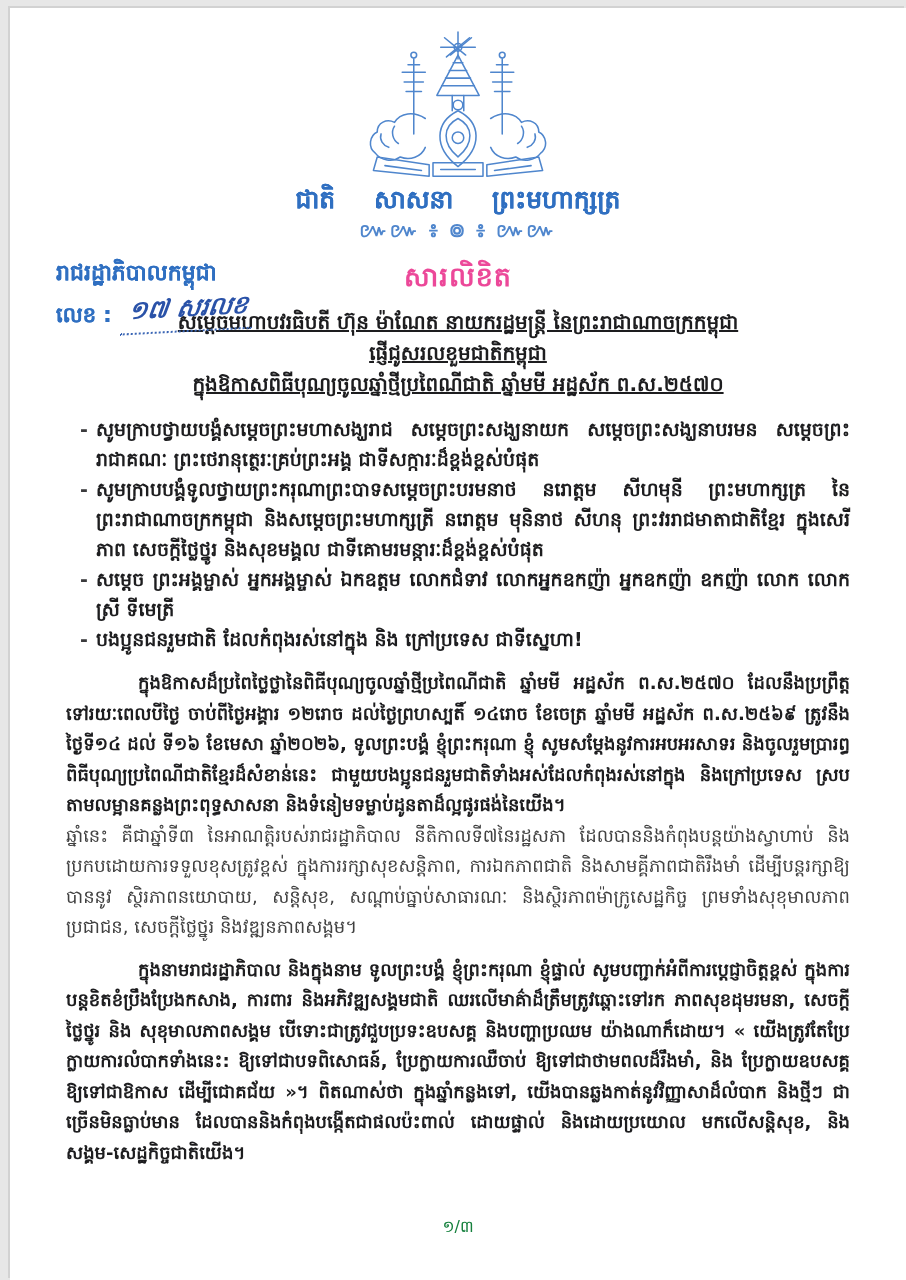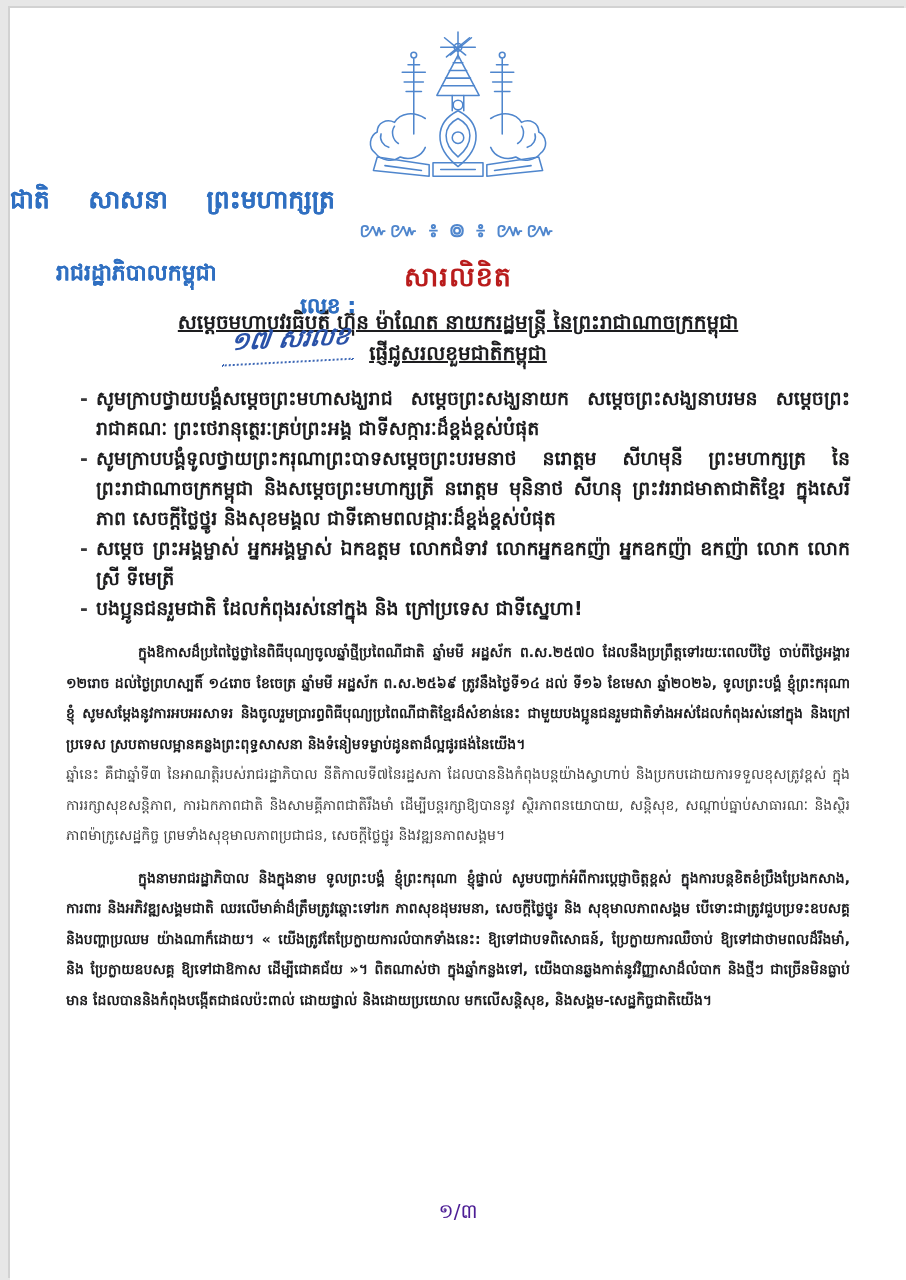--- a/index.html
+++ b/index.html
@@ -15,72 +15,72 @@
     box-shadow:-2px -2px 0 #d2d2d2;
   }
   
   .crest-wrap{display:flex;justify-content:center;margin-top:22px;}
   .kingdom-title{
     text-align:center;color:#2f6fc1;font-weight:700;
     font-size:30px;line-height:36px;margin-top:4px;
     text-shadow:0 0 .5px #2f6fc1;
   }
   .motto{
-    color:#2f6fc1;font-weight:700;
+    text-align:center;color:#2f6fc1;font-weight:700;
     font-size:25px;line-height:32px;word-spacing:30px;margin-top:2px;
     text-shadow:0 0 .5px #2f6fc1;
   }
   .ornament{
     text-align:center;color:#4f86cd;font-size:20px;line-height:24px;
     margin-top:2px;letter-spacing:2px;font-weight:700;
   }
   
   .ref-block{position:absolute;left:46px;top:250px;width:300px;}
   .ref-org{
     color:#2f6fc1;font-weight:700;font-size:22px;line-height:30px;
     text-shadow:0 0 .5px #2f6fc1;
   }
-  .ref-line{display:flex;align-items:flex-end;margin-top:4px;flex-direction:column;}
+  .ref-line{display:flex;align-items:flex-end;margin-top:4px;}
   .ref-label{
     color:#2f6fc1;font-weight:700;font-size:21px;
     text-shadow:0 0 .5px #2f6fc1;
   }
   .ref-number{
     color:#2a52a8;font-size:25px;font-style:italic;font-weight:600;
     transform:rotate(-3deg) skewX(-10deg);
     margin-left:10px;padding:0 6px 2px 6px;
     border-bottom:2px dotted #3b66b5;
   }
   
   .letter-title{
-    text-align:center;color:#b91c1c;font-weight:700;font-size:27px;
+    text-align:center;color:#ec4899;font-weight:700;font-size:27px;
     margin-top:18px;letter-spacing:1px;
   }
   .subtitle{
     text-align:center;color:#1d1d1f;font-weight:700;
     font-size:20px;line-height:31px;margin-top:8px;text-decoration:underline;
   }
   .subtitle div{margin:0;}
   .content{margin:14px 56px 0 56px;color:#1d1d1f;}
   .sal-list{margin-top:8px;}
   .sal-item{display:flex;font-weight:700;font-size:19px;line-height:30px;text-align:justify;}
   .sal-dash{width:16px;flex:0 0 16px;margin-left:14px;color:#3a3a3c;}
   .sal-text{flex:1;}
   .paragraphs{margin-top:14px;}
   .para{
-    font-size:14px;line-height:30.5px;text-align:justify;margin:0;
+    font-size:18px;line-height:30.5px;text-align:justify;margin:0;
   }
   .para.indent{text-indent:72px;}
   .para.bold{font-weight:700;}
   .para.gap{margin-top:12px;}
   .para.mid{color:#404040;}
   
   .page-number{
-    position:absolute;left:0;right:0;bottom:52px;
-    text-align:center;color:#4c1d95;font-size:20px;
+    position:absolute;left:0;right:0;bottom:40px;
+    text-align:center;color:#15803d;font-size:16px;
   }
   .crest-svg{stroke:#4f86cd;fill:none;stroke-width:1.6;stroke-linecap:round;stroke-linejoin:round;}
 </style>
 </head>
 <body>
 
 <div class="page">
 
   <div class="crest-wrap">
     <svg class="crest-svg" width="250" height="152" viewBox="0 0 260 158">
@@ -158,32 +158,33 @@
     <div class="ref-line">
       <span class="ref-label">លេខ :</span>
       <span class="ref-number">១៧ សរលខ</span>
     </div>
   </div>
 
   <div class="letter-title">សារលិខិត</div>
   <div class="subtitle">
     <div>សម្តេចមហាបវរធិបតី ហ៊ុន ម៉ាណែត នាយករដ្ឋមន្ត្រី នៃព្រះរាជាណាចក្រកម្ពុជា</div>
     <div>ផ្ញើជូសរលខួមជាតិកម្ពុជា</div>
+    <div>ក្នុងឱកាសពិធីបុណ្យចូលឆ្នាំថ្មីប្រពៃណីជាតិ ឆ្នាំមមី អដ្ឋស័ក ព.ស.២៥៧០</div>
   </div>
 
   <div class="content">
 
     <div class="sal-list">
       <div class="sal-item">
         <span class="sal-dash">-</span>
         <span class="sal-text">សូមក្រាបថ្វាយបង្គំសម្តេចព្រះមហាសង្ឃរាជ សម្តេចព្រះសង្ឃនាយក សម្តេចព្រះសង្ឃនាបរមន សម្តេចព្រះរាជាគណៈ ព្រះថេរានុត្ថេរៈគ្រប់ព្រះអង្គ ជាទីសក្ការៈដ៏ខ្ពង់ខ្ពស់បំផុត</span>
       </div>
       <div class="sal-item">
         <span class="sal-dash">-</span>
-        <span class="sal-text">សូមក្រាបបង្គំទូលថ្វាយព្រះករុណាព្រះបាទសម្តេចព្រះបរមនាថ នរោត្តម សីហមុនី ព្រះមហាក្សត្រ នៃព្រះរាជាណាចក្រកម្ពុជា និងសម្តេចព្រះមហាក្សត្រី នរោត្តម មុនិនាថ សីហនុ ព្រះវររាជមាតាជាតិខ្មែរ ក្នុងសេរីភាព សេចក្តីថ្លៃថ្នូរ និងសុខមង្គល ជាទីគោមពលដ្ការៈដ៏ខ្ពង់ខ្ពស់បំផុត</span>
+        <span class="sal-text">សូមក្រាបបង្គំទូលថ្វាយព្រះករុណាព្រះបាទសម្តេចព្រះបរមនាថ នរោត្តម សីហមុនី ព្រះមហាក្សត្រ នៃព្រះរាជាណាចក្រកម្ពុជា និងសម្តេចព្រះមហាក្សត្រី នរោត្តម មុនិនាថ សីហនុ ព្រះវររាជមាតាជាតិខ្មែរ ក្នុងសេរីភាព សេចក្តីថ្លៃថ្នូរ និងសុខមង្គល ជាទីគោមរមន្ការៈដ៏ខ្ពង់ខ្ពស់បំផុត</span>
       </div>
       <div class="sal-item">
         <span class="sal-dash">-</span>
         <span class="sal-text">សម្តេច ព្រះអង្គម្ចាស់ អ្នកអង្គម្ចាស់ ឯកឧត្តម លោកជំទាវ លោកអ្នកឧកញ៉ា អ្នកឧកញ៉ា ឧកញ៉ា លោក លោកស្រី ទីមេត្រី</span>
       </div>
       <div class="sal-item">
         <span class="sal-dash">-</span>
         <span class="sal-text">បងប្អូនជនរួមជាតិ ដែលកំពុងរស់នៅក្នុង និង ក្រៅប្រទេស ជាទីស្នេហា!</span>
       </div>
     </div>

